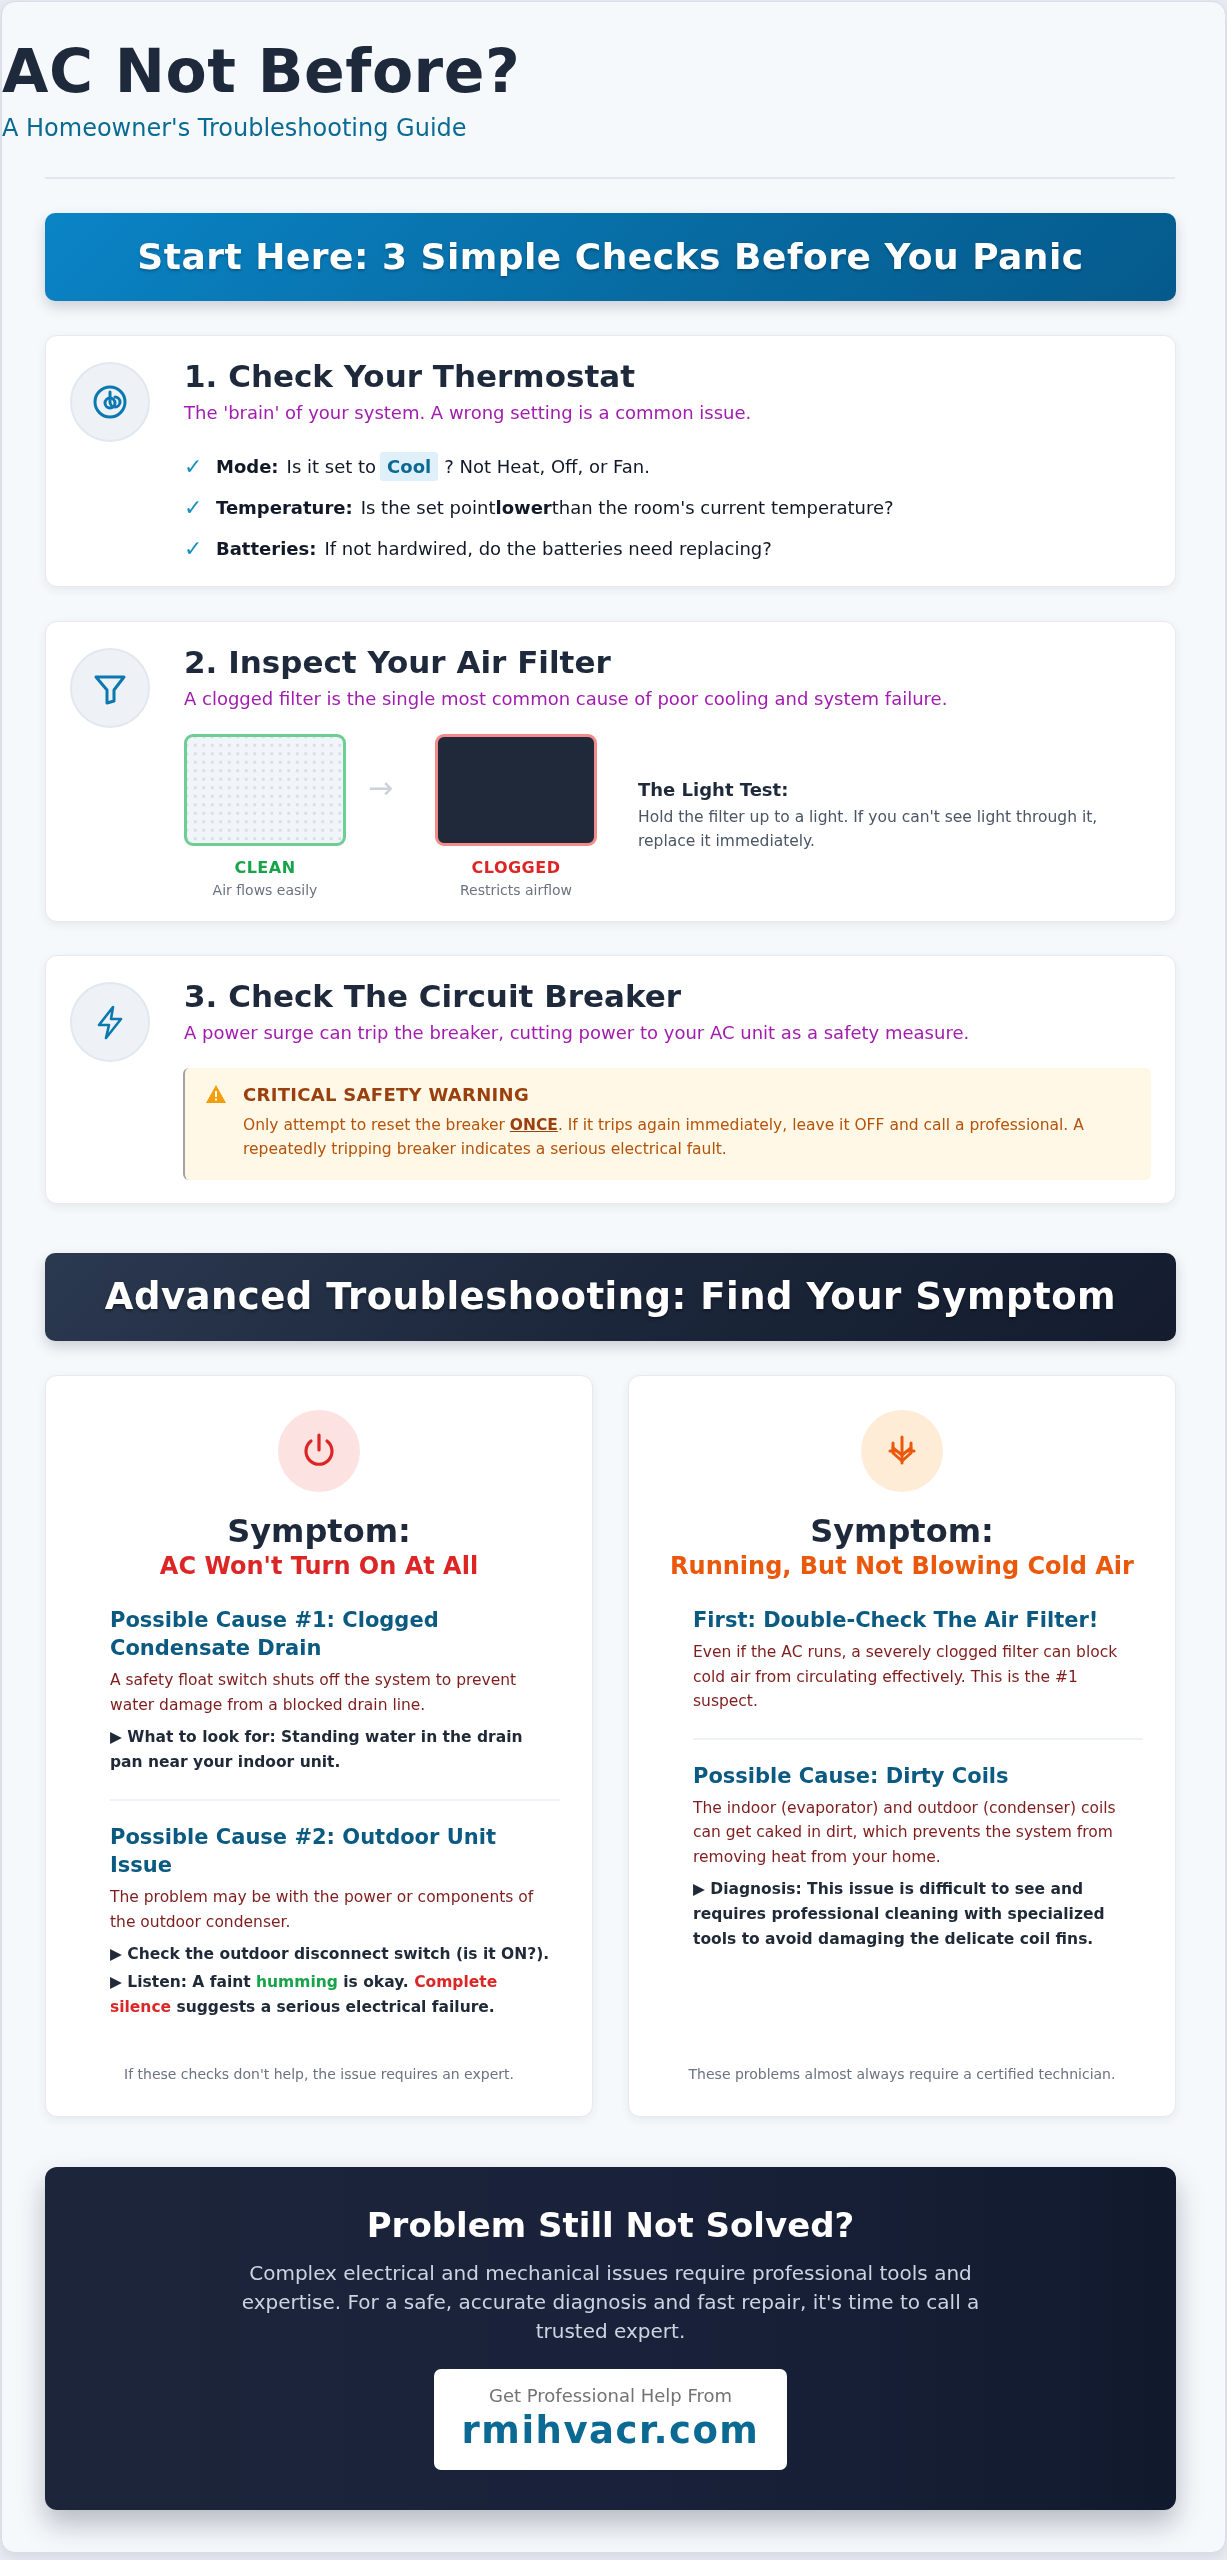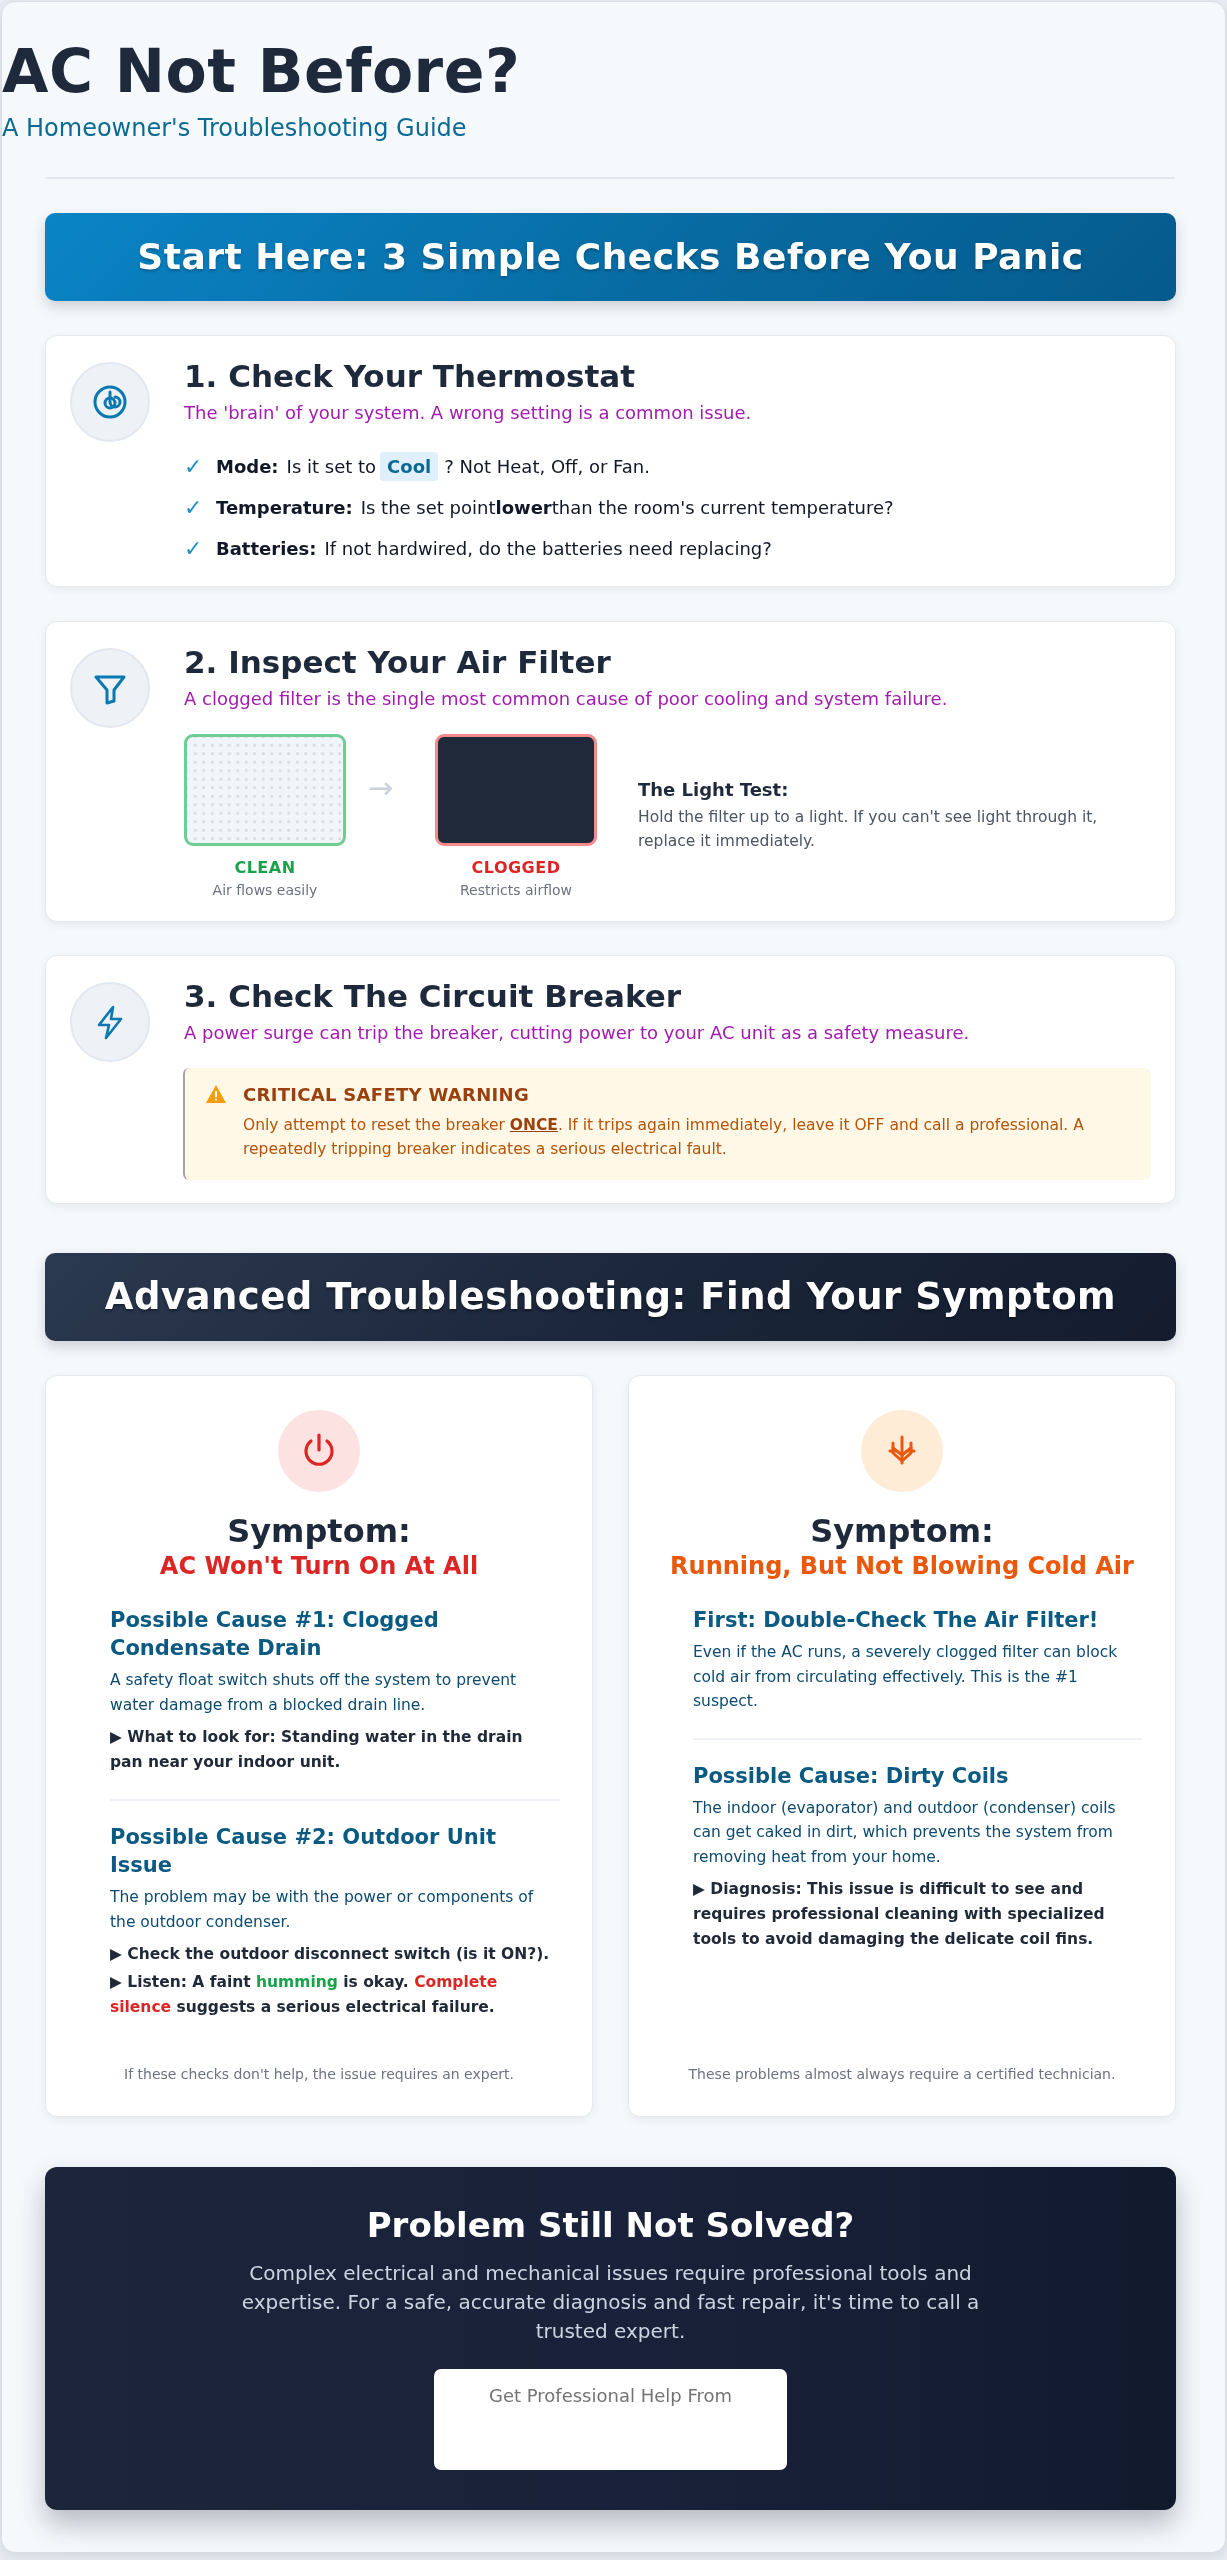--- a/index.html
+++ b/index.html
@@ -60,21 +60,21 @@
 
     .sym-card {
       position: absolute; top: 1373px; width: 548px; height: 742px; background: #fff;
       border: 1px solid #e5eaf1; border-radius: 12px; box-shadow: 0 3px 10px rgba(15,23,42,0.07);
     }
     .sym-icon { position: absolute; left: 50%; margin-left: -41px; top: 34px; width: 82px; height: 82px; border-radius: 50%; display: flex; align-items: center; justify-content: center; }
     .sym-label { position: absolute; left: 0; width: 100%; text-align: center; top: 136px; font-size: 32px; font-weight: 700; color: #1e293b; }
     .sym-name { position: absolute; left: 0; width: 100%; text-align: center; top: 176px; font-size: 24px; font-weight: 700; }
     .sym-body { position: absolute; left: 32px; right: 32px; top: 230px; margin-left: 32px; }
     .cause-title { font-size: 21px; font-weight: 700; color: #0b5a82; line-height: 28px; margin-bottom: 6px; }
-    .cause-desc { font-size: 15.5px; color: #0c4a6e; line-height: 24.5px; margin-bottom: 8px; }
+    .cause-desc { font-size: 15.5px; color: #7f1d1d; line-height: 24.5px; margin-bottom: 8px; }
     .cause-point { font-size: 15.5px; font-weight: 700; color: #1f2937; line-height: 25px; margin-bottom: 3px; }
     .divider { height: 2px; background: #eef1f5; margin: 24px 0 22px 0; }
     .green { color: #16a34a; }
     .red { color: #dc2626; }
     .sym-foot { position: absolute; left: 0; width: 100%; text-align: center; top: 690px; font-size: 14px; color: #6b7280; }
 
     .cta {
       position: absolute; left: 43px; top: 2165px; width: 1131px; height: 343px; border-radius: 12px;
       background: linear-gradient(90deg, #1c2539 0%, #19223a 50%, #111a2d 100%);
       box-shadow: 0 14px 28px rgba(15,23,42,0.28);
@@ -219,16 +219,17 @@
       <div class="cause-point">▶ Diagnosis: This issue is difficult to see and requires professional cleaning with specialized tools to avoid damaging the delicate coil fins.</div>
     </div>
     <div class="sym-foot">These problems almost always require a certified technician.</div>
   </div>
 
   <div class="cta">
     <div class="cta-title">Problem Still Not Solved?</div>
     <div class="cta-text">Complex electrical and mechanical issues require professional tools and expertise. For a safe, accurate diagnosis and fast repair, it's time to call a trusted expert.</div>
     <div class="cta-button">
       <div class="cta-btn-label">Get Professional Help From</div>
+      <div class="cta-btn-url">rmihvacr.com</div>
     </div>
   </div>
 
 </div>
 
 </body></html>

